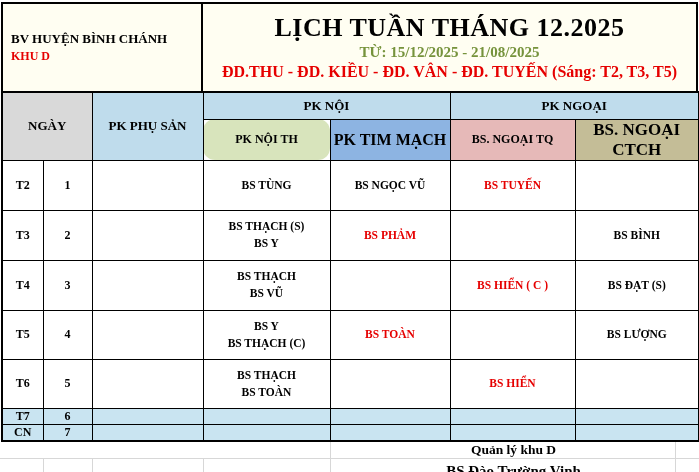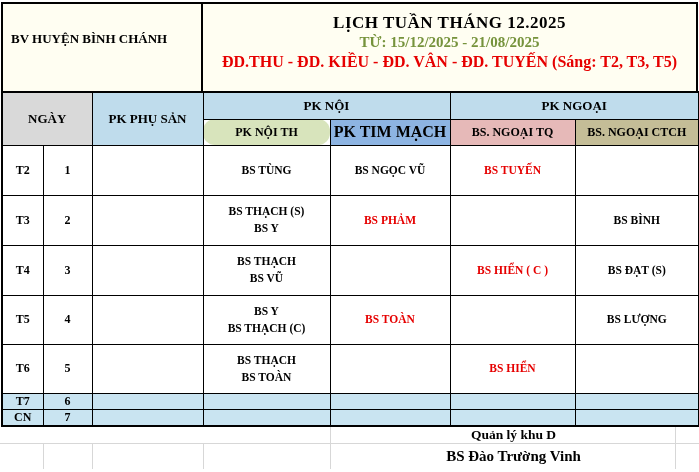--- a/index.html
+++ b/index.html
@@ -10,38 +10,38 @@
   }
   
   .topblock{
     margin:2px 1px 0 1px;height:89px;border:2px solid #000;border-bottom:none;
     display:flex;background:var(--cream);box-sizing:border-box;
   }
   .orgcell{width:200px;border-right:2px solid #000000;box-sizing:border-box;padding:26px 0 0 8px;line-height:1.35;}
   .orgname{font-size:13px;}
   .orgzone{font-size:12px;color:var(--red-text);}
   .titlecell{flex:1;text-align:center;padding-top:9px;line-height:1.12;}
-  .maintitle{font-size:17px;letter-spacing:.5px;}
+  .maintitle{font-size:26px;letter-spacing:.5px;}
   .daterange{font-size:15px;color:var(--olive-text);margin-top:2px;}
   .nurseline{font-size:16px;color:var(--red-text);margin-top:2px;}
   
   table.sched{
     border-collapse:collapse;table-layout:fixed;width:697px;margin-left:1px;
     border:2px solid #000;
   }
   table.sched td{border:1px solid #000;text-align:center;vertical-align:middle;padding:0;overflow:hidden;}
   tr.h1{height:27px;} tr.h2{height:26px;}
   tr.data{height:50px;} tr.data5{height:49px;}
   tr.t7row{height:15px;} tr.cnrow{height:14px;}
   .hgray{background:var(--gray);font-size:13px;}
   .hblue{background:var(--header-blue);font-size:13px;}
   .hgreen{background:var(--green);font-size:12px;border-radius:12px;}
   .hcardio{background:var(--cardio-blue);font-size:16px;margin-top:35px;}
   .hpink{background:var(--pink);font-size:12px;}
-  .hkhaki{background:var(--khaki);font-size:12px;}
+  .hkhaki{background:var(--khaki);font-size:17px;}
   td.cell{font-size:11.5px;white-space:pre-line;line-height:1.45;}
   td.dayname,td.daynum{font-size:12px;}
   td.red{color:var(--red-text);}
   tr.t7row td,tr.cnrow td{background:var(--weekend-blue);font-size:12px;}
   
   .bottom{width:699px;position:relative;}
   .brow1{height:16px;position:relative;}
   .brow2{height:25px;position:relative;border-top:1px solid #d7d7d7;}
   .vline{position:absolute;top:0;bottom:0;width:0;border-left:1px solid #d7d7d7;}
   .ftxt{position:absolute;left:330px;width:367px;text-align:center;top:0;bottom:0;
@@ -50,20 +50,21 @@
   .ftxt2{font-size:15px;}
 </style>
 </head>
 <body>
 
 <div class="page">
 
   <div class="topblock">
     <div class="orgcell">
       <div class="orgname">BV HUYỆN BÌNH CHÁNH</div>
+      <div class="orgzone">KHU D</div>
     </div>
     <div class="titlecell">
       <div class="maintitle">LỊCH TUẦN THÁNG 12.2025</div>
       <div class="daterange">TỪ: 15/12/2025 - 21/08/2025</div>
       <div class="nurseline">ĐD.THU - ĐD. KIỀU - ĐD. VÂN - ĐD. TUYẾN (Sáng: T2, T3, T5)</div>
     </div>
   </div>
 
   <table class="sched">
     <colgroup>

